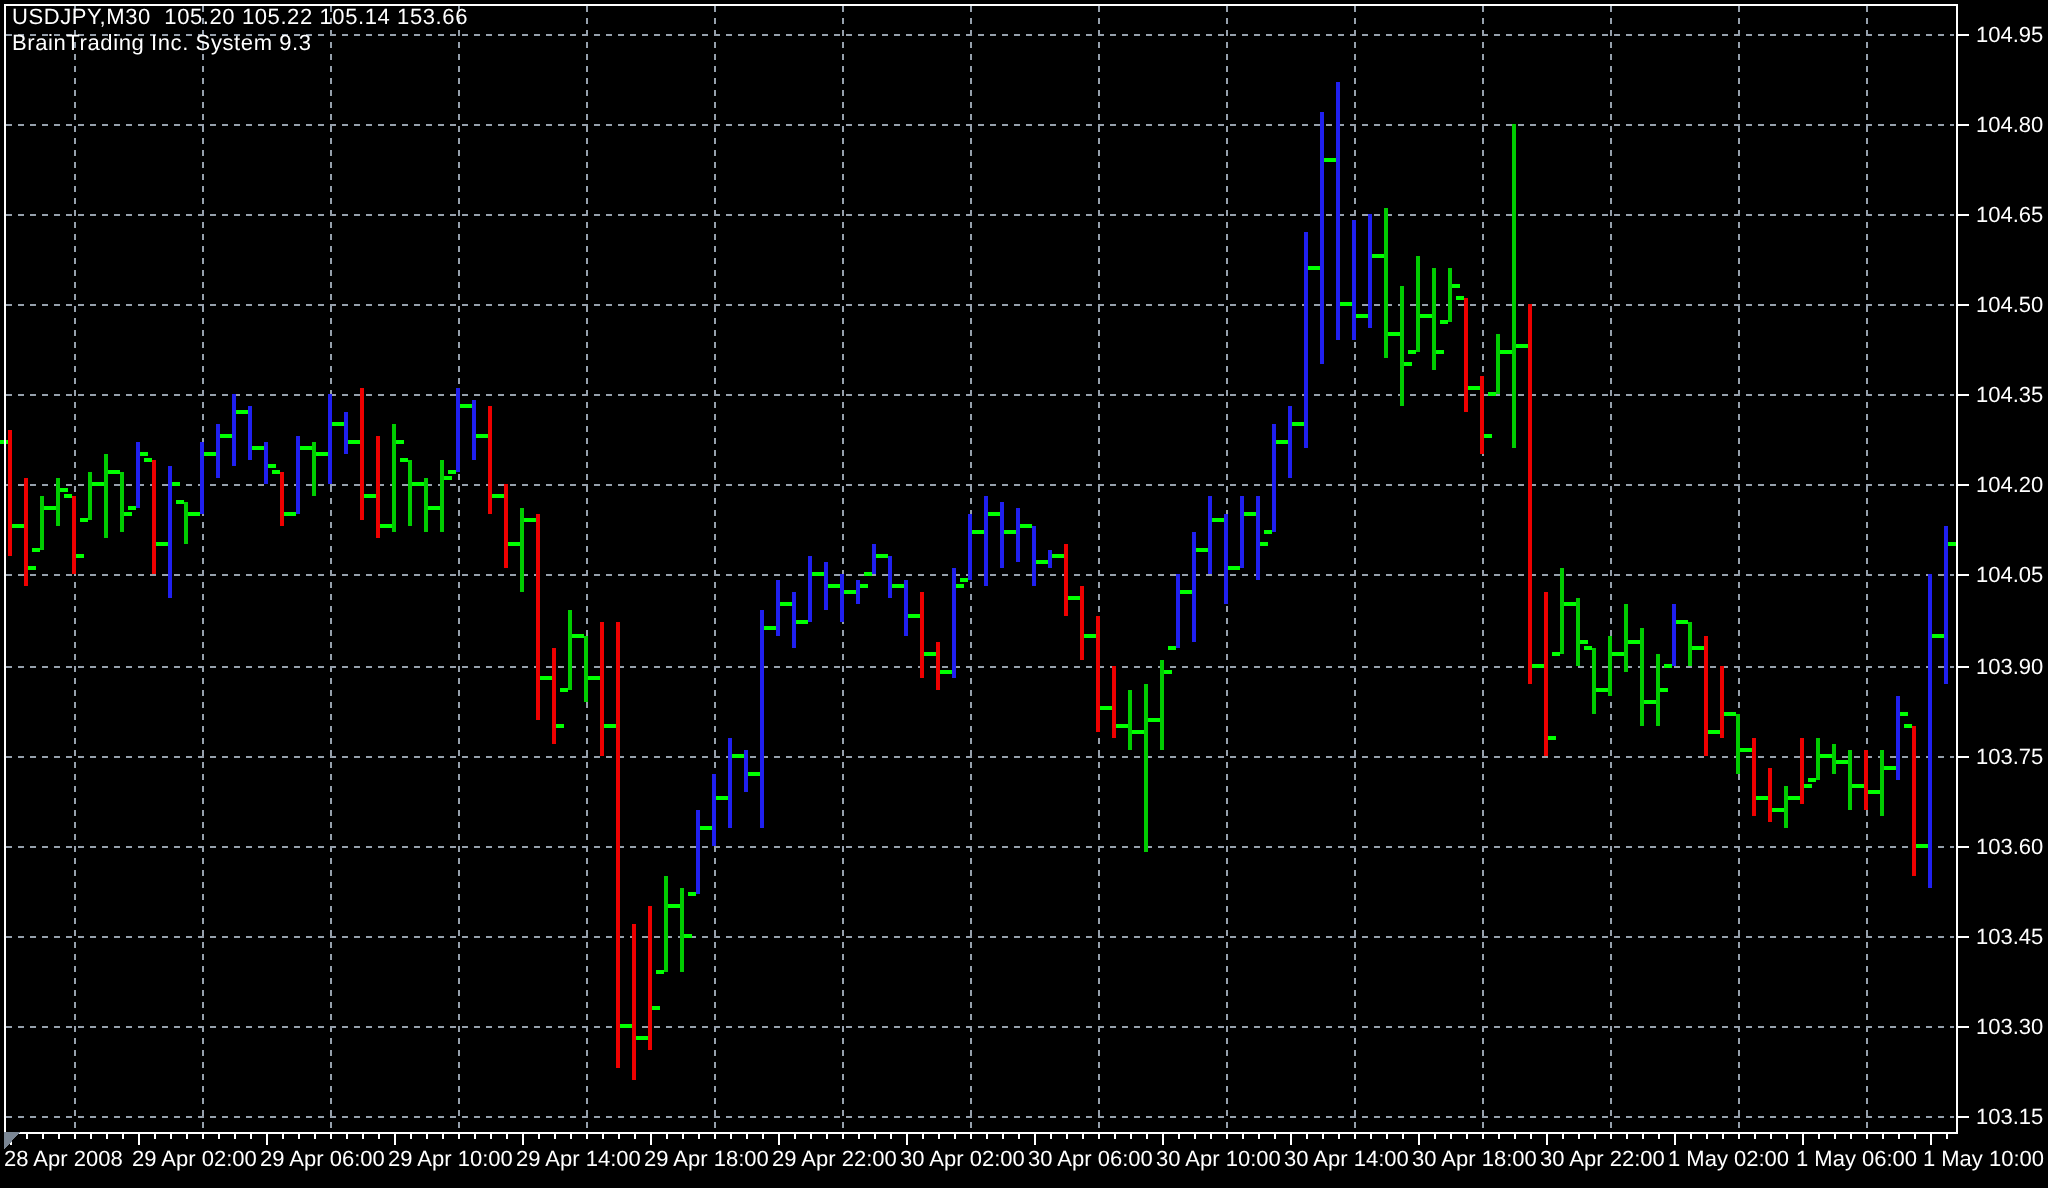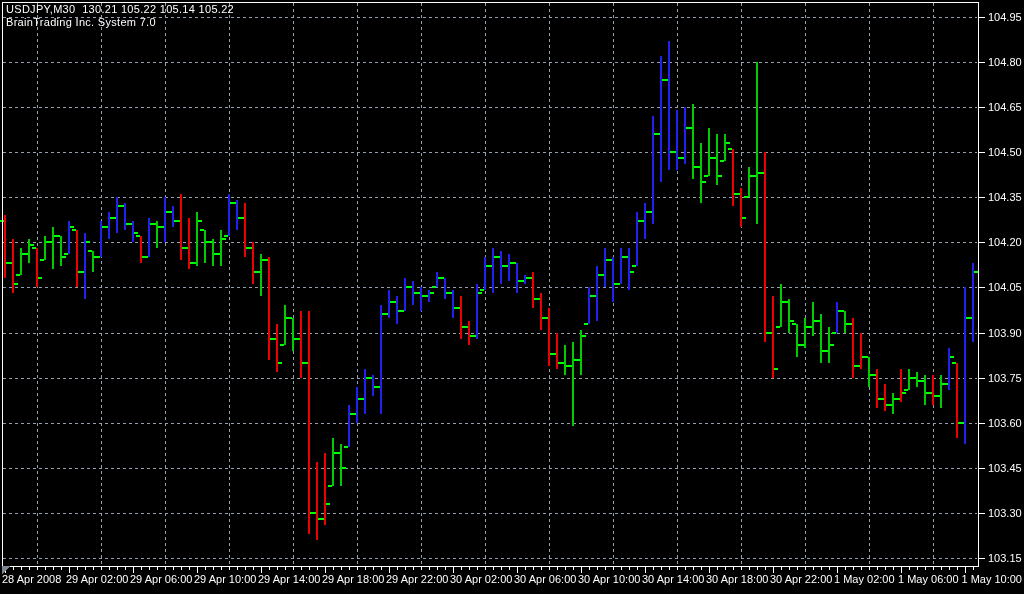--- a/index.html
+++ b/index.html
@@ -586,15 +586,15 @@
       <line x1="773.5" y1="566.5" x2="773.5" y2="572.5" stroke="#FFFFFF" stroke-width="1"></line>
       <text x="770" y="583" fill="#FFFFFF" font-size="11px" font-family="&quot;Liberation Sans&quot;,sans-serif" text-anchor="start">30 Apr 22:00</text>
       <line x1="837.5" y1="566.5" x2="837.5" y2="572.5" stroke="#FFFFFF" stroke-width="1"></line>
       <text x="834" y="583" fill="#FFFFFF" font-size="11px" font-family="&quot;Liberation Sans&quot;,sans-serif" text-anchor="start">1 May 02:00</text>
       <line x1="901.5" y1="566.5" x2="901.5" y2="572.5" stroke="#FFFFFF" stroke-width="1"></line>
       <text x="898" y="583" fill="#FFFFFF" font-size="11px" font-family="&quot;Liberation Sans&quot;,sans-serif" text-anchor="start">1 May 06:00</text>
       <line x1="965.5" y1="566.5" x2="965.5" y2="572.5" stroke="#FFFFFF" stroke-width="1"></line>
       <text x="1022" y="583" fill="#FFFFFF" font-size="11px" font-family="&quot;Liberation Sans&quot;,sans-serif" text-anchor="end">1 May 10:00</text>
       <polygon points="2,566 10,566 2,575" fill="#7A8694"></polygon>
     </svg>
-  <div class="titleline" id="title1">USDJPY,M30  130.21 105.22 105.14 105.22</div>
-  <div class="titleline" id="title2">BrainTrading Inc. System 7.0</div>
+  <div class="titleline" id="title1">USDJPY,M30  105.20 105.22 105.14 153.66</div>
+  <div class="titleline" id="title2">BrainTrading Inc. System 9.3</div>
 </div>
 
 </body></html>

